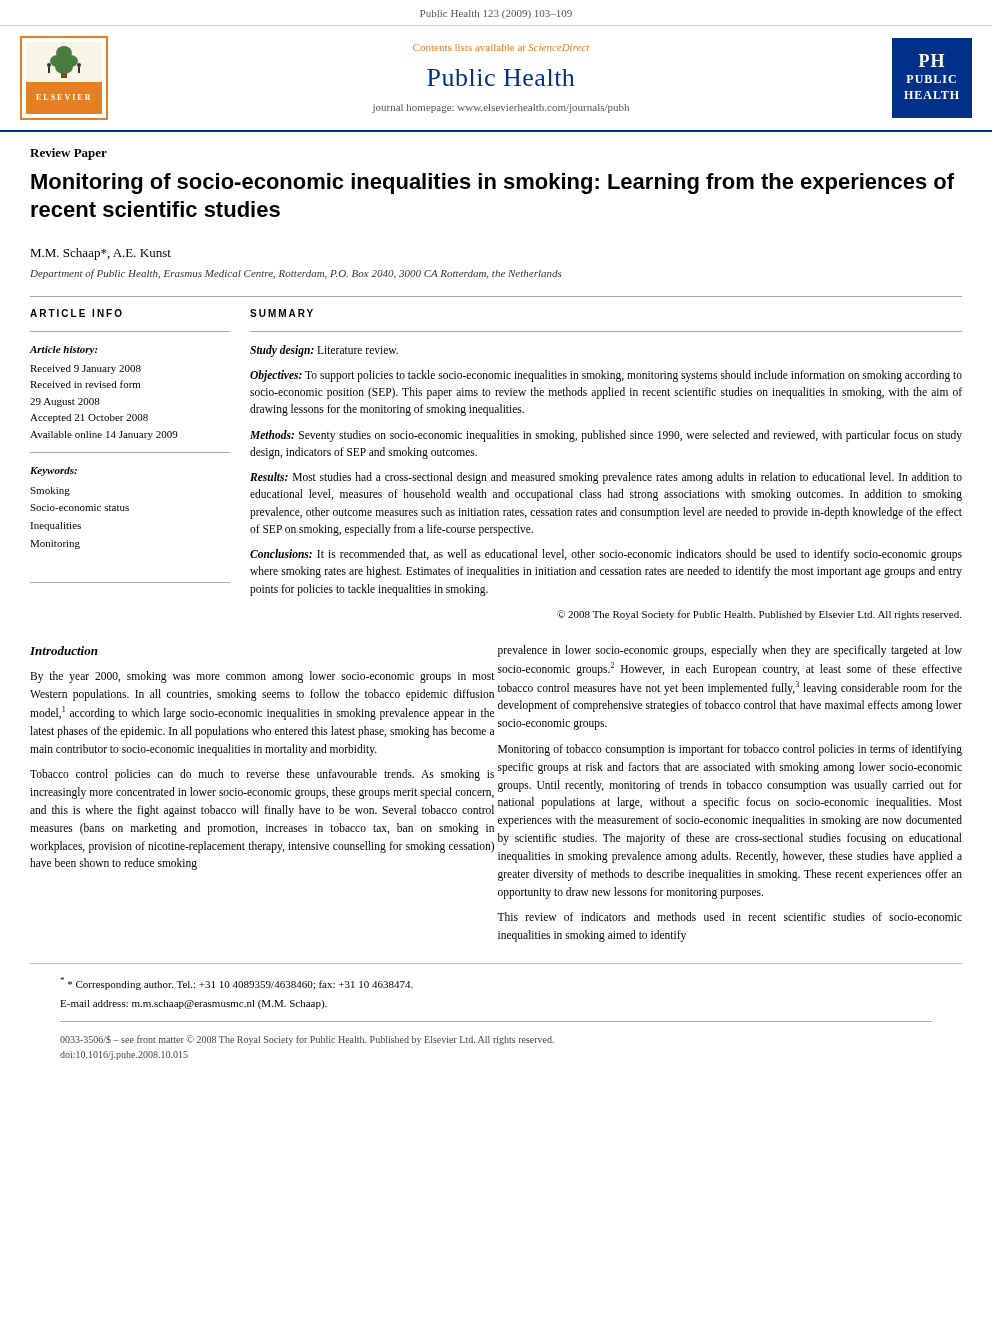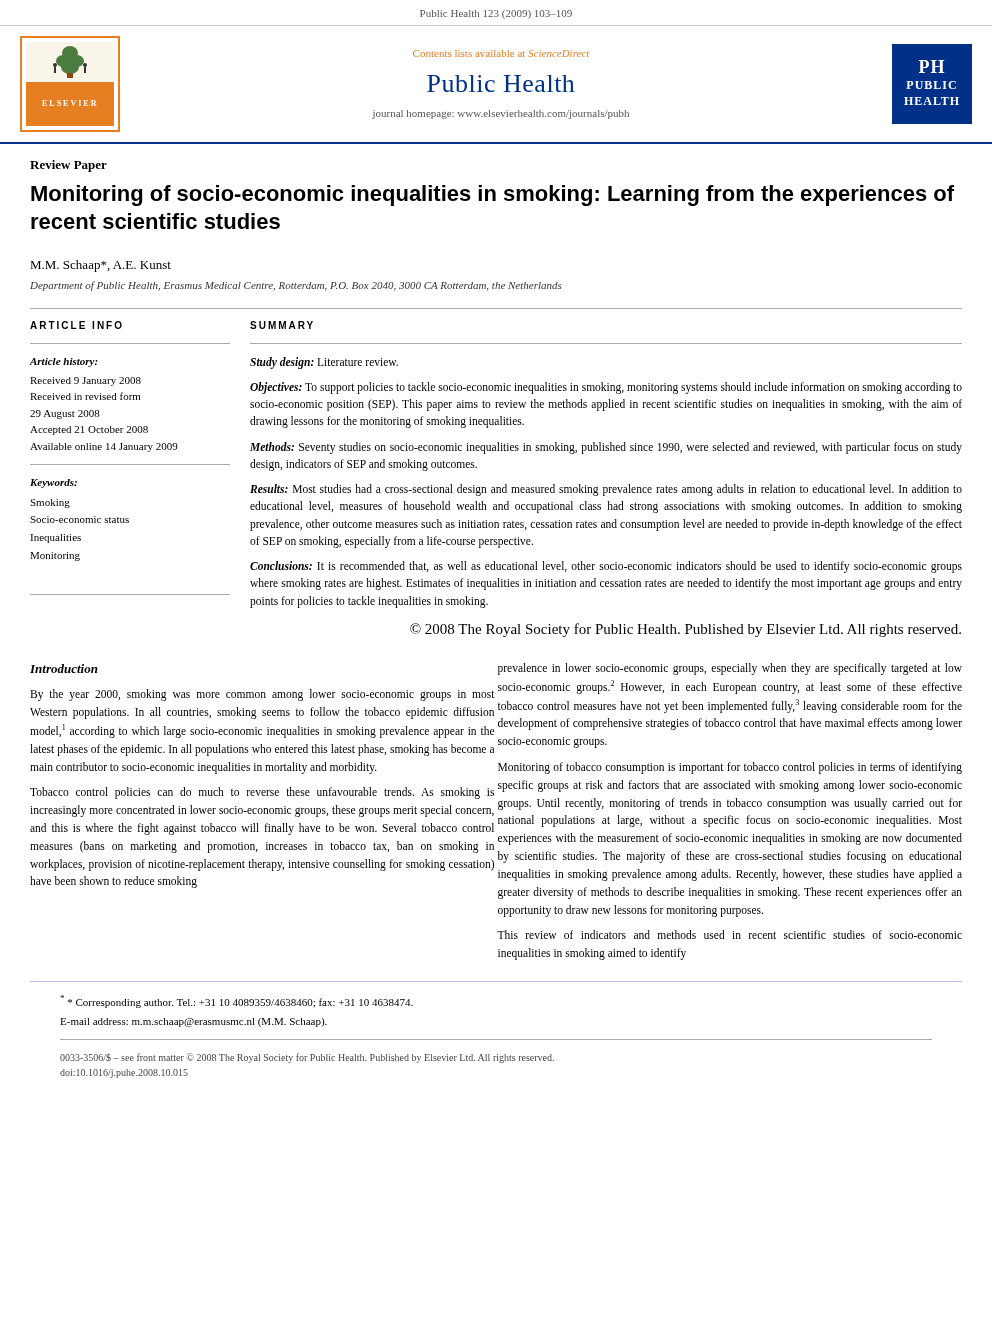--- a/index.html
+++ b/index.html
@@ -48,21 +48,21 @@
     .elsevier-logo .logo-tree svg {
       width: 50px;
       height: 35px;
     }
     .elsevier-logo .logo-bottom {
       background: #e67e22;
       color: white;
       font-size: 8px;
       font-weight: bold;
       text-align: center;
-      padding: 16px;
+      padding: 10px;
       letter-spacing: 2px;
     }
 
     .journal-center {
       flex: 1;
       text-align: center;
     }
     .sciencedirect-link {
       font-size: 11px;
       color: #555;
@@ -207,21 +207,21 @@
       margin-bottom: 8px;
       text-align: justify;
     }
 
     .summary-block .label {
       font-style: italic;
       font-weight: bold;
     }
 
     .copyright {
-      font-size: 15px;
+      font-size: 11px;
       text-align: right;
       margin-top: 8px;
       color: #000;
     }
 
     
     .intro-section {
       margin-top: 20px;
     }
 

